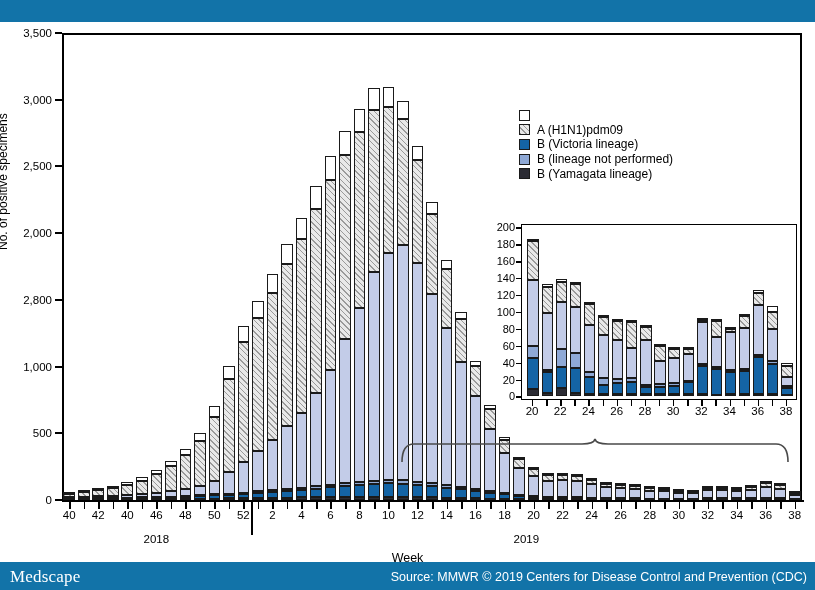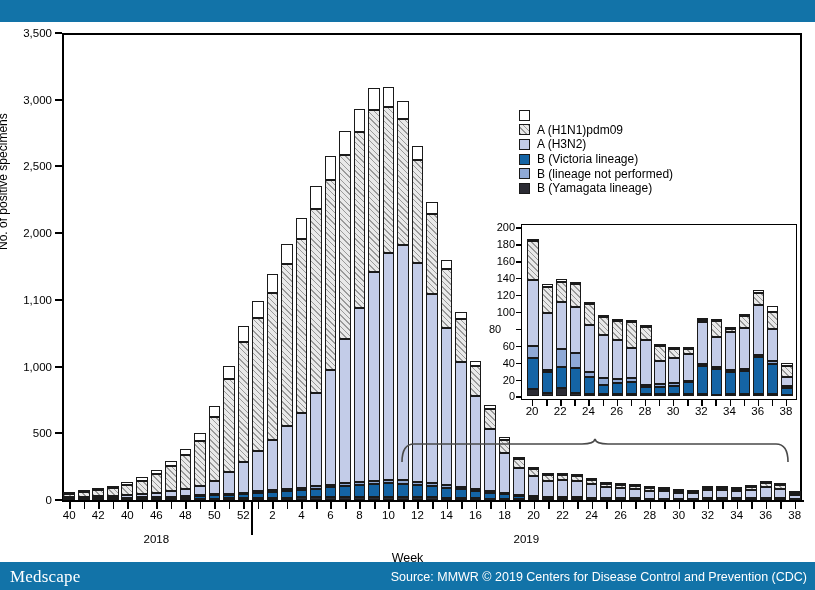--- a/index.html
+++ b/index.html
@@ -67,21 +67,21 @@
 <body>
 
 <div class="topbar"></div>
 
 <div class="ylabeltxt">No. of positive specimens</div>
 
 <div id="ylabels">
     <div class="ytlabel" style="top: 500px;">0</div>
     <div class="ytlabel" style="top: 433.286px;">500</div>
     <div class="ytlabel" style="top: 366.571px;">1,000</div>
-    <div class="ytlabel" style="top: 299.857px;">1,100</div>
+    <div class="ytlabel" style="top: 299.857px;">2,800</div>
     <div class="ytlabel" style="top: 233.143px;">2,000</div>
     <div class="ytlabel" style="top: 166.429px;">2,500</div>
     <div class="ytlabel" style="top: 99.7143px;">3,000</div>
     <div class="ytlabel" style="top: 33px;">3,500</div>
   </div>
 <div id="yticks">
     <div class="ytick" style="top: 499px;"></div>
     <div class="ytick" style="top: 432.286px;"></div>
     <div class="ytick" style="top: 365.571px;"></div>
     <div class="ytick" style="top: 298.857px;"></div>
@@ -591,24 +591,20 @@
 
 <div id="legend">
     <div class="lgrow">
       <div class="lgsw s-anp"></div>
     </div>
     <div class="lgrow">
       <div class="lgsw s-h1n1"></div>
       <div class="lgtx">A (H1N1)pdm09</div>
     </div>
     <div class="lgrow">
-      <div class="lgsw s-h3n2"></div>
-      <div class="lgtx">A (H3N2)</div>
-    </div>
-    <div class="lgrow">
       <div class="lgsw s-bvic"></div>
       <div class="lgtx">B (Victoria lineage)</div>
     </div>
     <div class="lgrow">
       <div class="lgsw s-blnp"></div>
       <div class="lgtx">B (lineage not performed)</div>
     </div>
     <div class="lgrow">
       <div class="lgsw s-byam"></div>
       <div class="lgtx">B (Yamagata lineage)</div>
@@ -813,21 +809,21 @@
 <div class="bottombar"></div>
 <div class="brand">Medscape</div>
 <div class="source">Source: MMWR © 2019 Centers for Disease Control and Prevention (CDC)</div>
 
 <div class="yearlab" style="left: 156.314px; top: 533px;">2018</div>
 <div class="yearlab" style="left: 526.314px; top: 533px;">2019</div>
 <div class="iylab" style="top: 396.4px; left: 475px;">0</div>
 <div class="iylab" style="top: 379.5px; left: 475px;">20</div>
 <div class="iylab" style="top: 362.6px; left: 475px;">40</div>
 <div class="iylab" style="top: 345.7px; left: 475px;">60</div>
-<div class="iylab" style="top: 328.8px; left: 475px; text-align: center;">80</div>
+<div class="iylab" style="top: 328.8px; left: 475px;">80</div>
 <div class="iylab" style="top: 311.9px; left: 475px;">100</div>
 <div class="iylab" style="top: 295px; left: 475px;">120</div>
 <div class="iylab" style="top: 278.1px; left: 475px;">140</div>
 <div class="iylab" style="top: 261.2px; left: 475px;">160</div>
 <div class="iylab" style="top: 244.3px; left: 475px;">180</div>
 <div class="iylab" style="top: 227.4px; left: 475px;">200</div>
 <div class="ixlab" style="left: 532.053px;">20</div>
 <div class="ixlab" style="left: 560.263px;">22</div>
 <div class="ixlab" style="left: 588.474px;">24</div>
 <div class="ixlab" style="left: 616.684px;">26</div>

